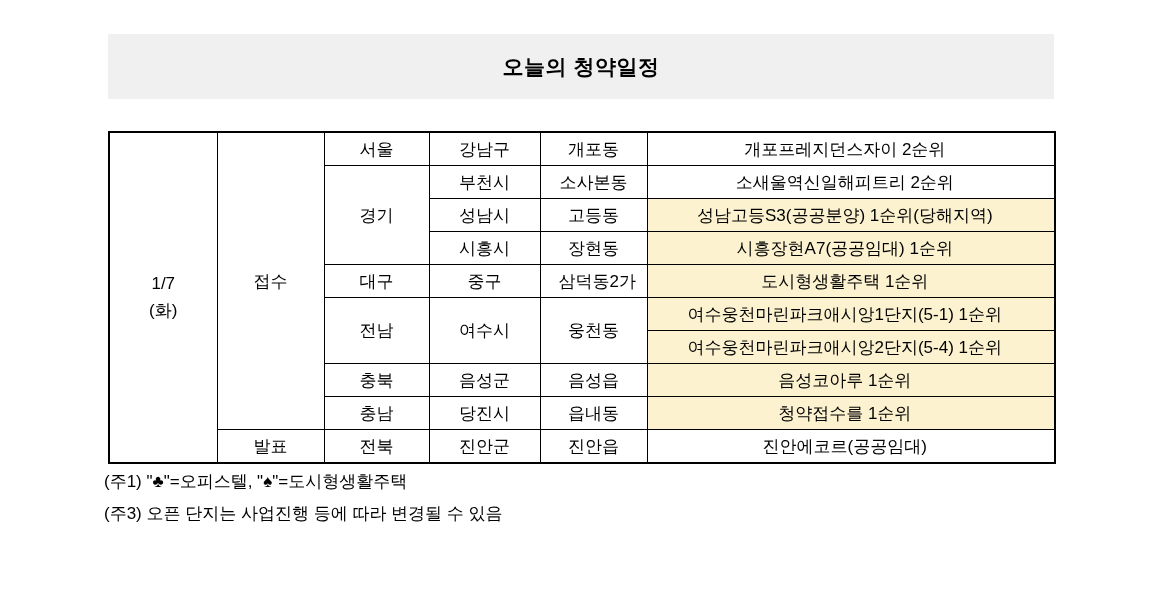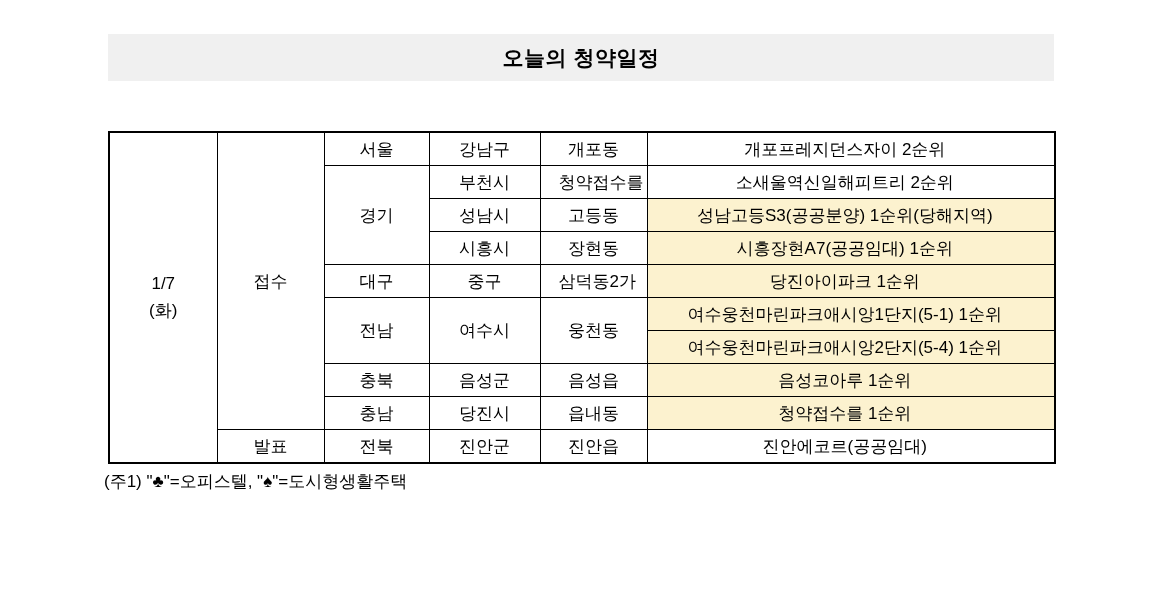--- a/index.html
+++ b/index.html
@@ -13,21 +13,21 @@
     position: relative;
     overflow: hidden;
     font-family: "Liberation Sans", "DejaVu Sans", sans-serif;
     color: var(--text, #000000);
   }
   .title-band {
     position: absolute;
     left: 108px;
     top: 34px;
     width: 946px;
-    height: 47px;
+    height: 65px;
     background: var(--header-bg, #F0F0F0);
     display: flex;
     align-items: center;
     justify-content: center;
   }
   .title-band .title {
     font-size: 21px;
     font-weight: bold;
     letter-spacing: 0.5px;
   }
@@ -92,38 +92,38 @@
       <td rowspan="10" class="date-cell"><span>1/7</span><br><span>(화)</span></td>
       <td rowspan="9">접수</td>
       <td>서울</td>
       <td>강남구</td>
       <td>개포동</td>
       <td class="name">개포프레지던스자이 2순위</td>
     </tr>
     <tr>
       <td rowspan="3">경기</td>
       <td>부천시</td>
-      <td>청약접수를</td>
+      <td>소사본동</td>
       <td class="name">소새울역신일해피트리 2순위</td>
     </tr>
     <tr>
       <td>성남시</td>
       <td>고등동</td>
       <td class="name hl">성남고등S3(공공분양) 1순위(당해지역)</td>
     </tr>
     <tr>
       <td>시흥시</td>
       <td>장현동</td>
       <td class="name hl">시흥장현A7(공공임대) 1순위</td>
     </tr>
     <tr>
       <td>대구</td>
       <td>중구</td>
       <td>삼덕동2가</td>
-      <td class="name hl">당진아이파크 1순위</td>
+      <td class="name hl">도시형생활주택 1순위</td>
     </tr>
     <tr>
       <td rowspan="2">전남</td>
       <td rowspan="2">여수시</td>
       <td rowspan="2">웅천동</td>
       <td class="name hl">여수웅천마린파크애시앙1단지(5-1) 1순위</td>
     </tr>
     <tr>
       <td class="name hl">여수웅천마린파크애시앙2단지(5-4) 1순위</td>
     </tr>
@@ -144,13 +144,14 @@
       <td>전북</td>
       <td>진안군</td>
       <td>진안읍</td>
       <td class="name">진안에코르(공공임대)</td>
     </tr>
   </tbody>
 </table>
 
 <div class="notes">
   <div class="note-line">(주1) "♣"=오피스텔, "♠"=도시형생활주택</div>
+  <div class="note-line">(주3) 오픈 단지는 사업진행 등에 따라 변경될 수 있음</div>
 </div>
 
 </body></html>

